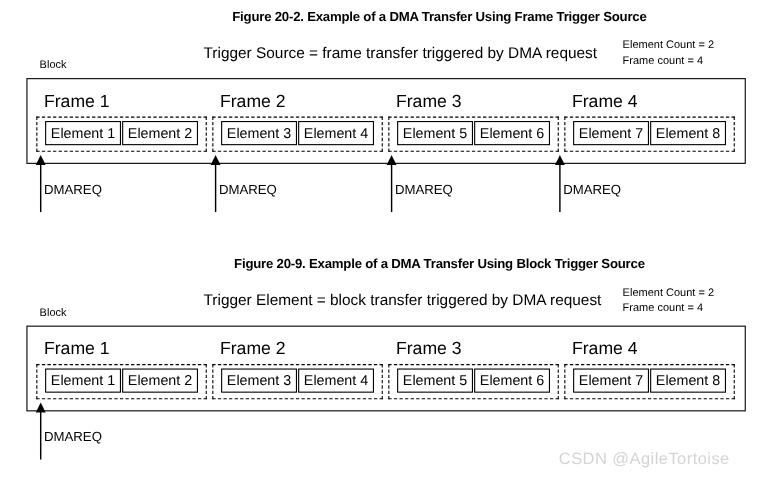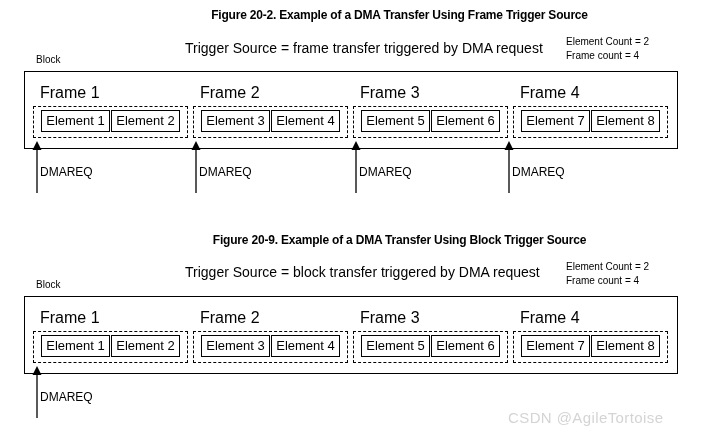--- a/index.html
+++ b/index.html
@@ -163,21 +163,21 @@
 <div class="dmareq-arrow" style="left:503px; top:141px;">
   <svg width="12" height="52" viewBox="0 0 12 52">
     <polygon points="6,0 1.5,9 10.5,9" fill="#000000"></polygon>
     <line x1="6" y1="8" x2="6" y2="52" stroke="#000000" stroke-width="1.3"></line>
   </svg>
 </div>
 <div class="dmareq-label" style="left:512px; top:165px;">DMAREQ</div>
 
 <div class="figure-title" style="top:233px;">Figure 20-9. Example of a DMA Transfer Using Block Trigger Source</div>
 
-<div class="trigger-source" style="top:264px; left:185px;">Trigger Source = block transfer triggered by DMA request</div>
+<div class="trigger-source" style="top:264px; left:185px;">Trigger Element = block transfer triggered by DMA request</div>
 
 <div class="counts" style="top:260px; left:566px;">
   <div>Element Count = 2</div>
   <div>Frame count = 4</div>
 </div>
 
 <div class="block-label" style="top:279px; left:36px;">Block</div>
 
 <div class="block-box" style="left:24px; top:296px; width:654px; height:78px;"></div>
 

